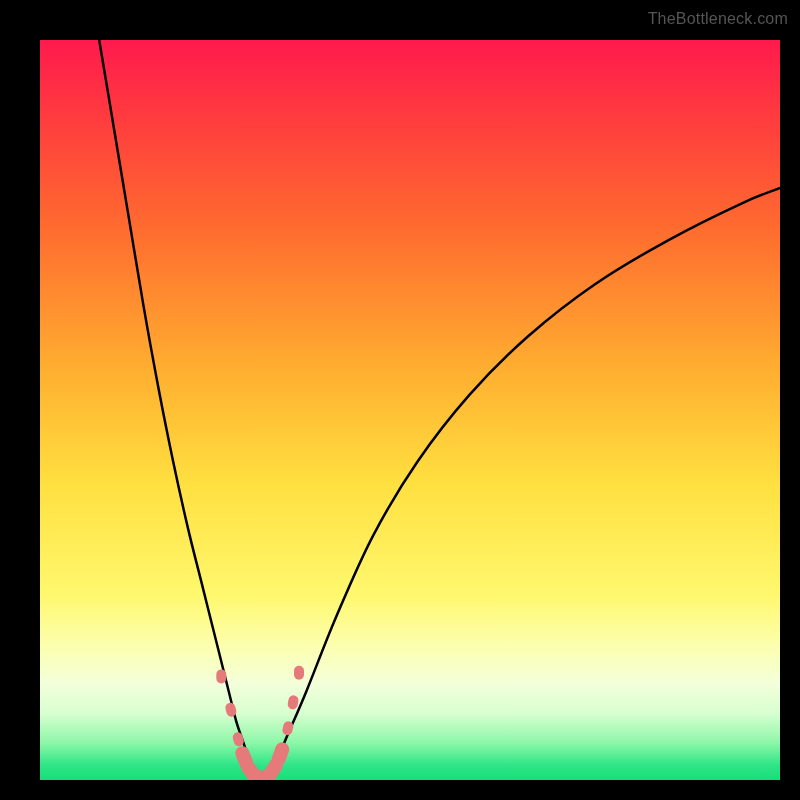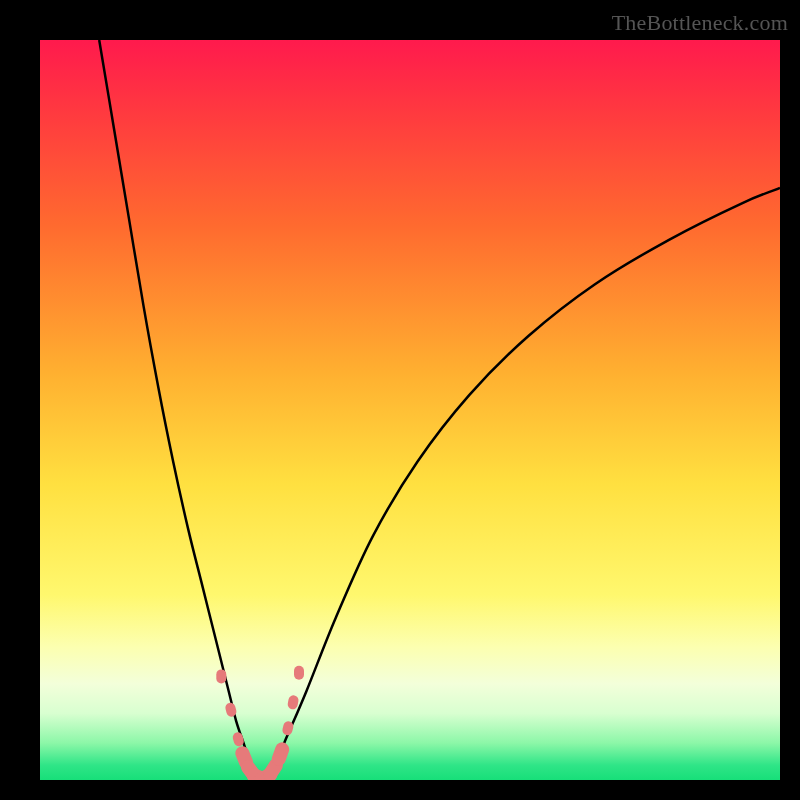--- a/index.html
+++ b/index.html
@@ -23,25 +23,24 @@
     top: 40px;
     width: 740px;
     height: 740px;
     overflow: hidden;
   }
   .watermark {
     position: absolute;
     top: 10px;
     right: 12px;
     color: #555;
-    font-size: 22px;
+    font-size: 16px;
     font-weight: 500;
     letter-spacing: 0.2px;
     pointer-events: none;
-    font-family: Liberation Serif, serif;
   }
   .grad {
     position: absolute;
     left: 0; top: 0; right: 0; bottom: 0;
   }
   .overlay-svg {
     position: absolute;
     left: 0; top: 0;
     width: 100%;
     height: 100%;

